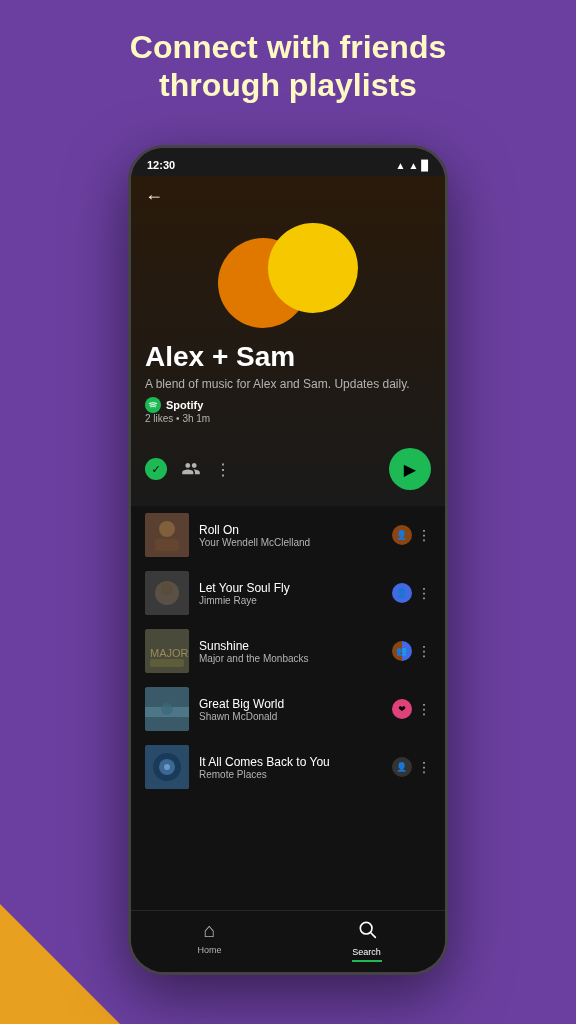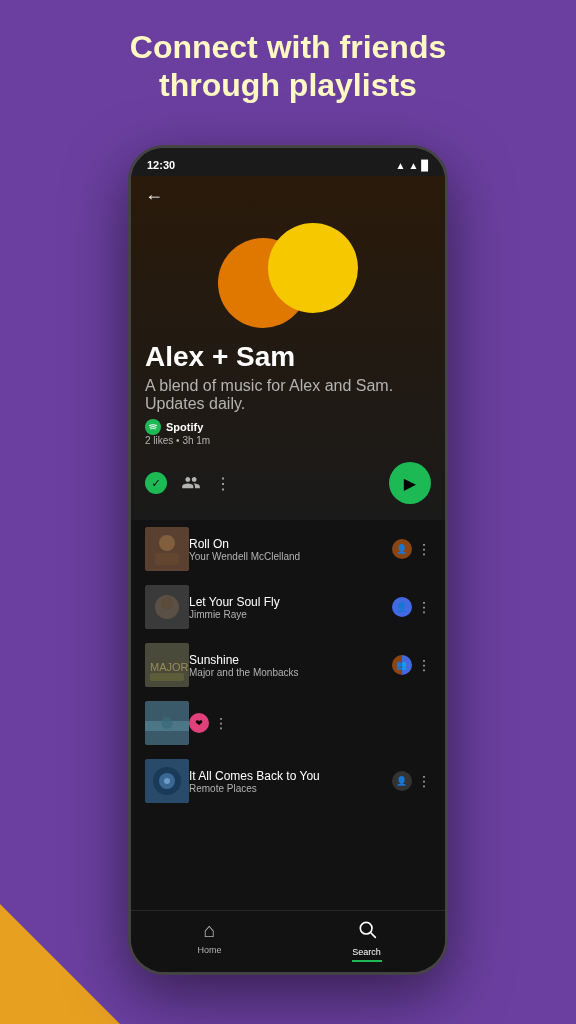--- a/index.html
+++ b/index.html
@@ -149,21 +149,21 @@
     
     .playlist-title {
       color: #fff;
       font-size: 28px;
       font-weight: 900;
       padding: 0 14px;
       margin-bottom: 4px;
     }
     .playlist-desc {
       color: #b3b3b3;
-      font-size: 16px;
+      font-size: 12px;
       padding: 0 14px;
       margin-bottom: 6px;
     }
 
     
     .brand-row {
       display: flex;
       align-items: center;
       padding: 0 14px;
       gap: 5px;
@@ -184,21 +184,21 @@
     .brand-name {
       color: #fff;
       font-size: 11px;
       font-weight: 700;
     }
 
     .stats-row {
       color: #b3b3b3;
       font-size: 10px;
       padding: 0 14px;
-      margin-bottom: 16px;
+      margin-bottom: 24px;
     }
 
     
     .controls-row {
       display: flex;
       align-items: center;
       padding: 0 14px;
       gap: 14px;
       margin-bottom: 4px;
     }
@@ -240,20 +240,21 @@
       flex: 1;
       overflow-y: auto;
       background: #121212;
     }
     .track-list::-webkit-scrollbar { display: none; }
 
     .track-item {
       display: flex;
       align-items: center;
       padding: 7px 14px;
+      gap: 10px;
     }
     .track-thumb {
       width: 44px;
       height: 44px;
       border-radius: 3px;
       flex-shrink: 0;
       object-fit: cover;
       display: flex;
       align-items: center;
       justify-content: center;
@@ -470,20 +471,24 @@
         </div>
       </div>
 
       <div class="track-item">
         <div class="track-thumb thumb-world">
           <svg width="44" height="44" viewBox="0 0 44 44">
             <rect width="44" height="44" fill="#3a5a6a"></rect>
             <rect x="0" y="20" width="44" height="10" fill="#5a8a9a" opacity="0.6"></rect>
             <circle cx="22" cy="22" r="6" fill="#3a6a7a" opacity="0.7"></circle>
           </svg>
+        </div>
+        <div class="track-info">
+          <div class="track-name">Great Big World</div>
+          <div class="track-artist">Shawn McDonald</div>
         </div>
         <div class="track-actions">
           <div class="avatar-icon av-pink">❤</div>
           <span class="more-dots">⋮</span>
         </div>
       </div>
 
       <div class="track-item">
         <div class="track-thumb thumb-remote">
           <svg width="44" height="44" viewBox="0 0 44 44">

